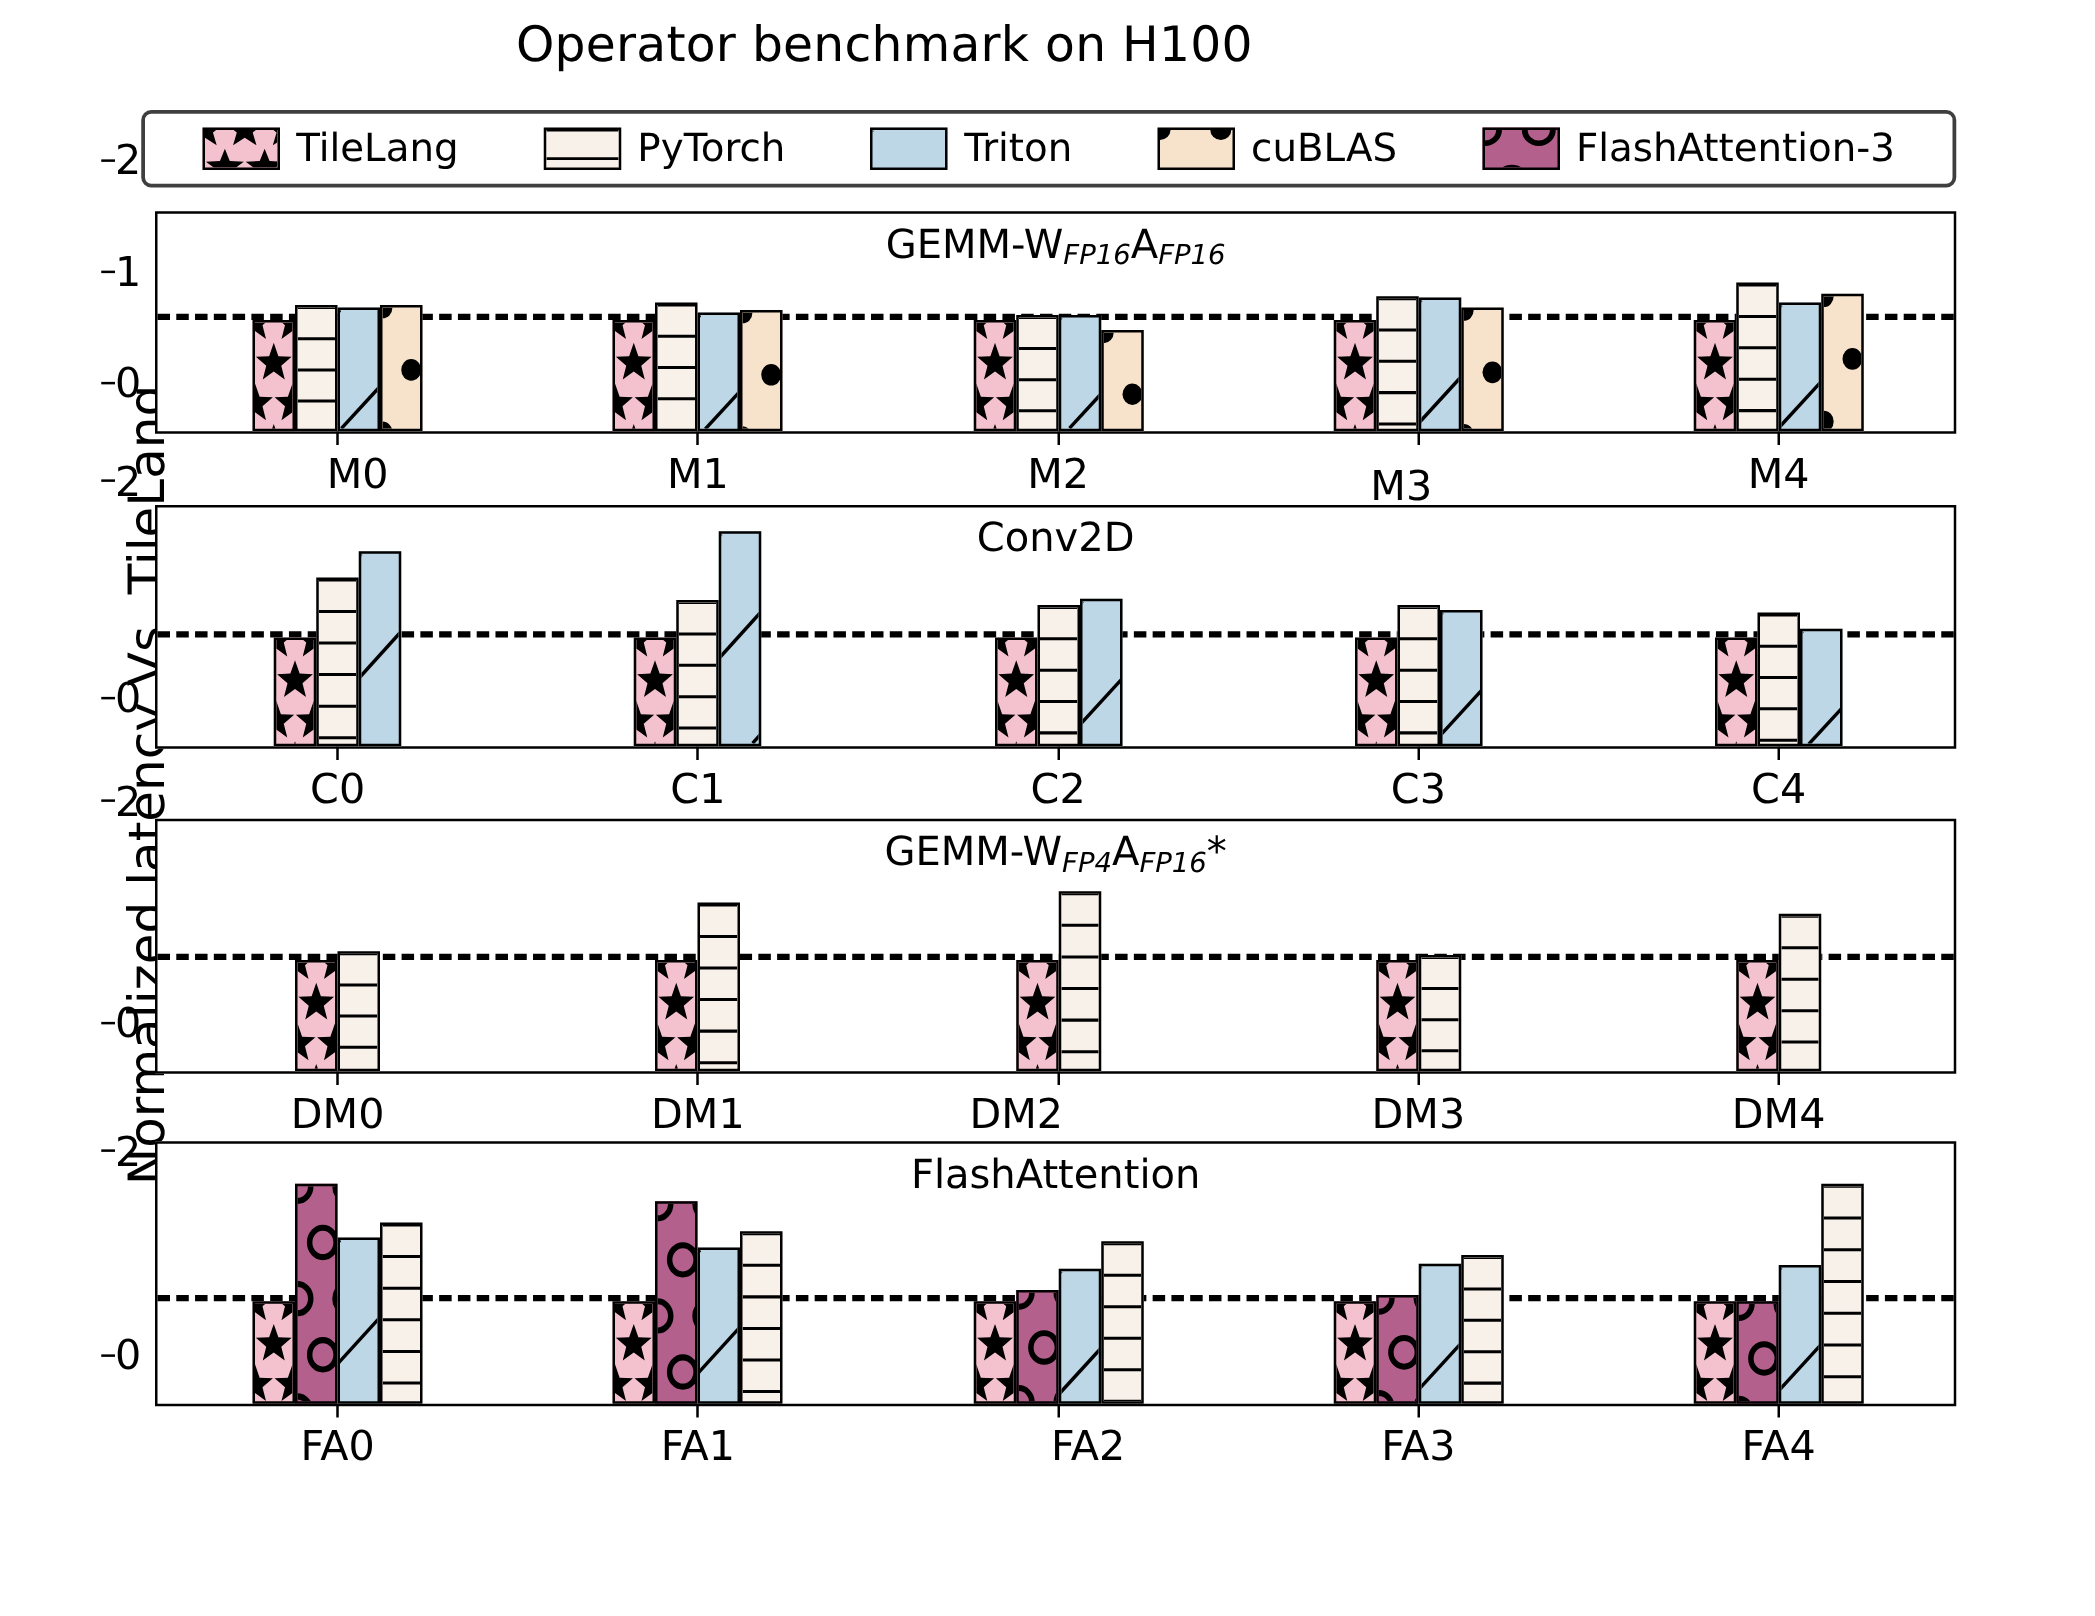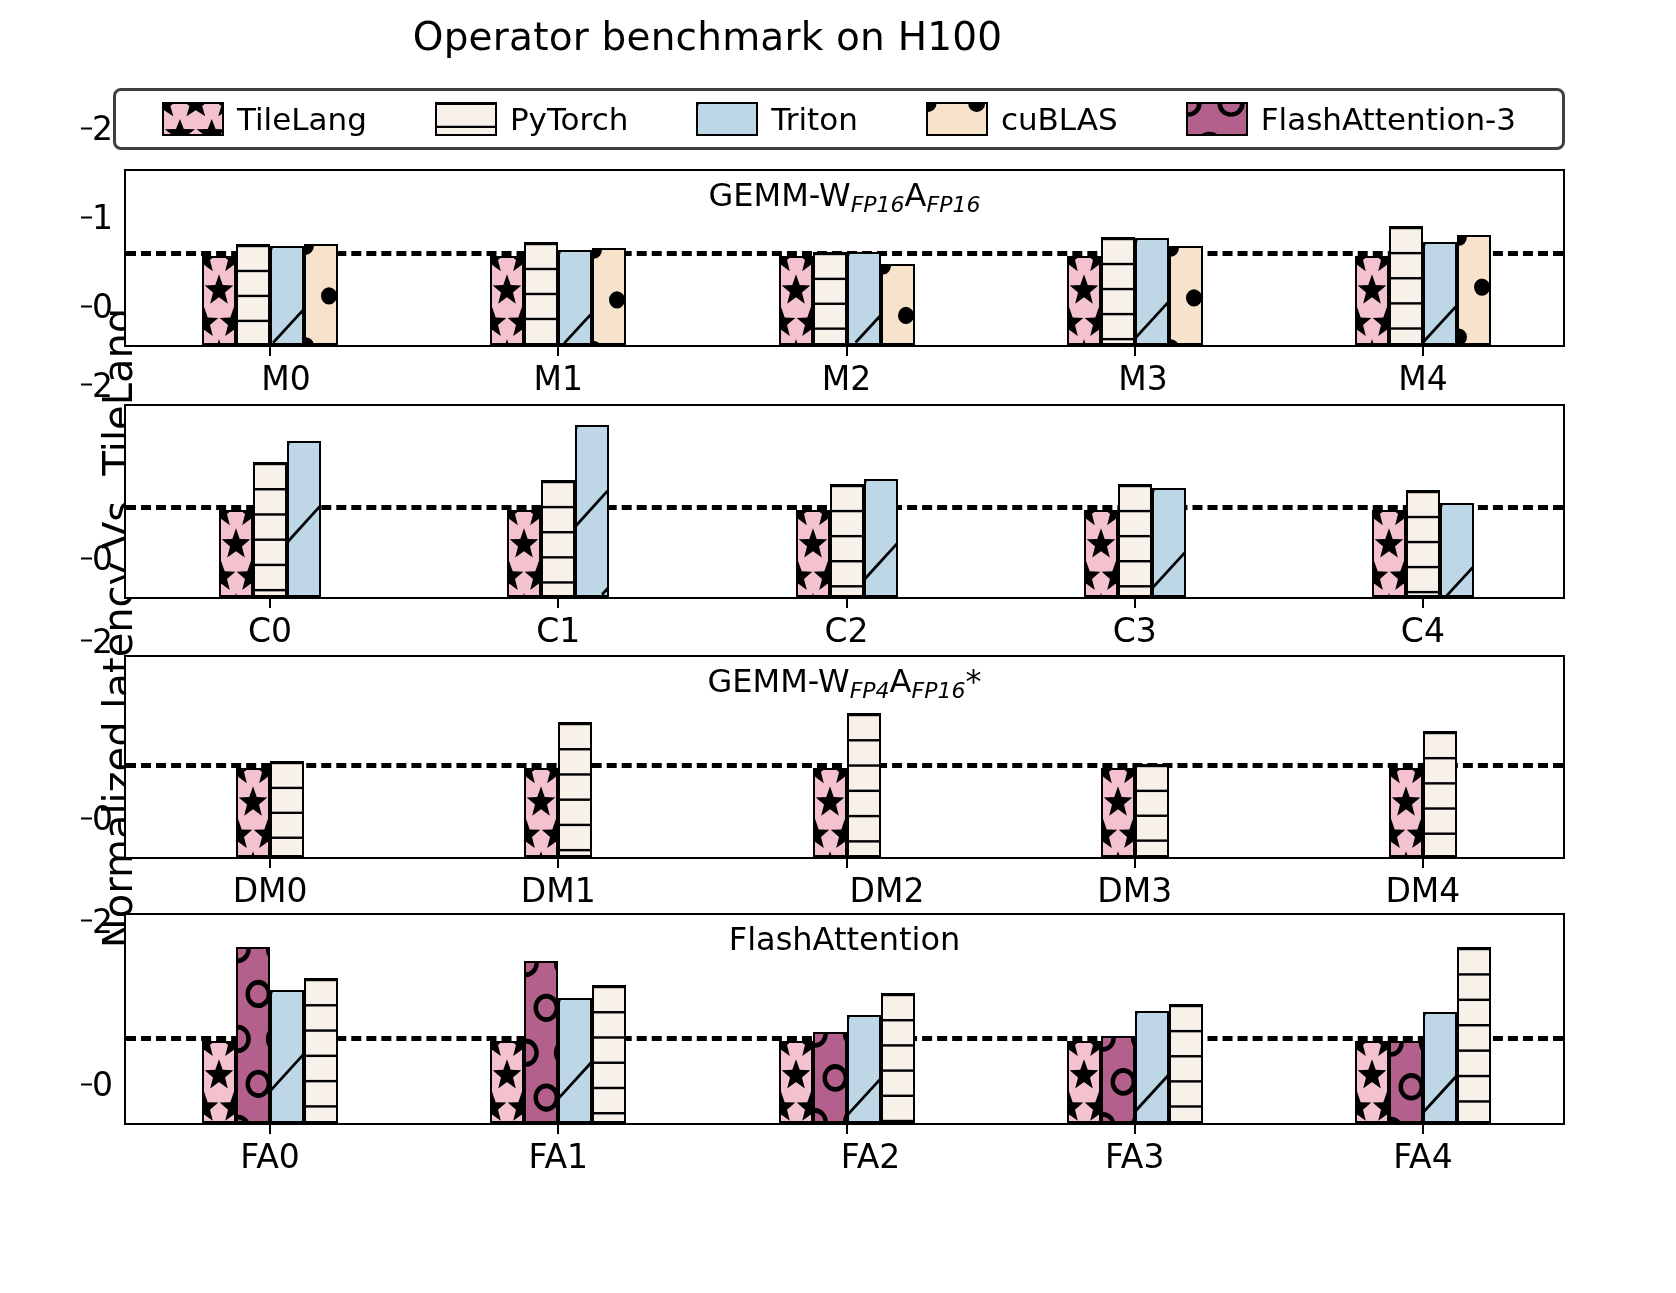--- a/index.html
+++ b/index.html
@@ -321,21 +321,21 @@
             <circle cx="-26" cy="52" r="9" fill="#000"></circle>
             <circle cx="26" cy="52" r="9" fill="#000"></circle>
             <circle cx="78" cy="52" r="9" fill="#000"></circle>
             <circle cx="-52" cy="104" r="9" fill="#000"></circle>
             <circle cx="0" cy="104" r="9" fill="#000"></circle>
             <circle cx="52" cy="104" r="9" fill="#000"></circle>
           </svg>
         </div>
       </div>
       <div class="xtickmark" style="left: 1007.7px;"></div>
-      <div class="xticklabel" style="left: 1017px;">M3</div>
+      <div class="xticklabel" style="left: 995px; margin-top: 10px;">M3</div>
       <div class="group" style="left: 940.7px; width: 136px;">
         <div class="bar" style="left: 0px; width: 34px; height: 89px; background-color: rgb(244, 194, 206);">
           <svg class="pat" width="100%" height="100%" preserveAspectRatio="none" viewBox="0 0 34 89">
             <path d="M-17.0 -51.0 L-12.8 -39.8 L-0.8 -39.3 L-10.2 -31.8 L-7.0 -20.2 L-17.0 -26.9 L-27.0 -20.2 L-23.8 -31.8 L-33.2 -39.3 L-21.2 -39.8 Z" fill="#000"></path>
             <path d="M17.0 -51.0 L21.2 -39.8 L33.2 -39.3 L23.8 -31.8 L27.0 -20.2 L17.0 -26.9 L7.0 -20.2 L10.2 -31.8 L0.8 -39.3 L12.8 -39.8 Z" fill="#000"></path>
             <path d="M51.0 -51.0 L55.2 -39.8 L67.2 -39.3 L57.8 -31.8 L61.0 -20.2 L51.0 -26.9 L41.0 -20.2 L44.2 -31.8 L34.8 -39.3 L46.8 -39.8 Z" fill="#000"></path>
             <path d="M-34.0 -17.0 L-29.8 -5.8 L-17.8 -5.3 L-27.2 2.2 L-24.0 13.8 L-34.0 7.1 L-44.0 13.8 L-40.8 2.2 L-50.2 -5.3 L-38.2 -5.8 Z" fill="#000"></path>
             <path d="M0.0 -17.0 L4.2 -5.8 L16.2 -5.3 L6.8 2.2 L10.0 13.8 L0.0 7.1 L-10.0 13.8 L-6.8 2.2 L-16.2 -5.3 L-4.2 -5.8 Z" fill="#000"></path>
             <path d="M34.0 -17.0 L38.2 -5.8 L50.2 -5.3 L40.8 2.2 L44.0 13.8 L34.0 7.1 L24.0 13.8 L27.2 2.2 L17.8 -5.3 L29.8 -5.8 Z" fill="#000"></path>
             <path d="M-17.0 17.0 L-12.8 28.2 L-0.8 28.7 L-10.2 36.2 L-7.0 47.8 L-17.0 41.1 L-27.0 47.8 L-23.8 36.2 L-33.2 28.7 L-21.2 28.2 Z" fill="#000"></path>
@@ -435,20 +435,21 @@
             <circle cx="0" cy="104" r="9" fill="#000"></circle>
             <circle cx="52" cy="104" r="9" fill="#000"></circle>
             <circle cx="-26" cy="156" r="9" fill="#000"></circle>
             <circle cx="26" cy="156" r="9" fill="#000"></circle>
             <circle cx="78" cy="156" r="9" fill="#000"></circle>
           </svg>
         </div>
       </div>
     </div>
   <div class="panel" id="panel1">
+      <div class="panel-title"><span>Conv2D</span></div>
       <div class="ytick" style="bottom: 0px;">0<div class="ytick-mark" style="top: 50%;"></div></div>
       <div class="ytick" style="bottom: 173.333px;">2<div class="ytick-mark" style="top: 50%;"></div></div>
       <div class="hline" style="bottom: 86.6667px;"></div>
       <div class="xtickmark" style="left: 143.1px;"></div>
       <div class="xticklabel" style="left: 144.1px;">C0</div>
       <div class="group" style="left: 93.1px; width: 102px;">
         <div class="bar" style="left: 0px; width: 34px; height: 86.6667px; background-color: rgb(244, 194, 206);">
           <svg class="pat" width="100%" height="100%" preserveAspectRatio="none" viewBox="0 0 34 86.66666666666666">
             <path d="M-17.0 -51.0 L-12.8 -39.8 L-0.8 -39.3 L-10.2 -31.8 L-7.0 -20.2 L-17.0 -26.9 L-27.0 -20.2 L-23.8 -31.8 L-33.2 -39.3 L-21.2 -39.8 Z" fill="#000"></path>
             <path d="M17.0 -51.0 L21.2 -39.8 L33.2 -39.3 L23.8 -31.8 L27.0 -20.2 L17.0 -26.9 L7.0 -20.2 L10.2 -31.8 L0.8 -39.3 L12.8 -39.8 Z" fill="#000"></path>
@@ -707,21 +708,21 @@
             <line x1="0" y1="0" x2="34" y2="0" stroke="#000" stroke-width="2.5"></line>
             <line x1="0" y1="26" x2="34" y2="26" stroke="#000" stroke-width="2.5"></line>
             <line x1="0" y1="52" x2="34" y2="52" stroke="#000" stroke-width="2.5"></line>
             <line x1="0" y1="78" x2="34" y2="78" stroke="#000" stroke-width="2.5"></line>
             <line x1="0" y1="104" x2="34" y2="104" stroke="#000" stroke-width="2.5"></line>
             <line x1="0" y1="130" x2="34" y2="130" stroke="#000" stroke-width="2.5"></line>
           </svg>
         </div>
       </div>
       <div class="xtickmark" style="left: 719.5px;"></div>
-      <div class="xticklabel" style="left: 761px;">DM2</div>
+      <div class="xticklabel" style="left: 687px;">DM2</div>
       <div class="group" style="left: 686.5px; width: 68px;">
         <div class="bar" style="left: 0px; width: 34px; height: 88.6957px; background-color: rgb(244, 194, 206);">
           <svg class="pat" width="100%" height="100%" preserveAspectRatio="none" viewBox="0 0 34 88.69565217391305">
             <path d="M-17.0 -51.0 L-12.8 -39.8 L-0.8 -39.3 L-10.2 -31.8 L-7.0 -20.2 L-17.0 -26.9 L-27.0 -20.2 L-23.8 -31.8 L-33.2 -39.3 L-21.2 -39.8 Z" fill="#000"></path>
             <path d="M17.0 -51.0 L21.2 -39.8 L33.2 -39.3 L23.8 -31.8 L27.0 -20.2 L17.0 -26.9 L7.0 -20.2 L10.2 -31.8 L0.8 -39.3 L12.8 -39.8 Z" fill="#000"></path>
             <path d="M51.0 -51.0 L55.2 -39.8 L67.2 -39.3 L57.8 -31.8 L61.0 -20.2 L51.0 -26.9 L41.0 -20.2 L44.2 -31.8 L34.8 -39.3 L46.8 -39.8 Z" fill="#000"></path>
             <path d="M-34.0 -17.0 L-29.8 -5.8 L-17.8 -5.3 L-27.2 2.2 L-24.0 13.8 L-34.0 7.1 L-44.0 13.8 L-40.8 2.2 L-50.2 -5.3 L-38.2 -5.8 Z" fill="#000"></path>
             <path d="M0.0 -17.0 L4.2 -5.8 L16.2 -5.3 L6.8 2.2 L10.0 13.8 L0.0 7.1 L-10.0 13.8 L-6.8 2.2 L-16.2 -5.3 L-4.2 -5.8 Z" fill="#000"></path>
             <path d="M34.0 -17.0 L38.2 -5.8 L50.2 -5.3 L40.8 2.2 L44.0 13.8 L34.0 7.1 L24.0 13.8 L27.2 2.2 L17.8 -5.3 L29.8 -5.8 Z" fill="#000"></path>
             <path d="M-17.0 17.0 L-12.8 28.2 L-0.8 28.7 L-10.2 36.2 L-7.0 47.8 L-17.0 41.1 L-27.0 47.8 L-23.8 36.2 L-33.2 28.7 L-21.2 28.2 Z" fill="#000"></path>

